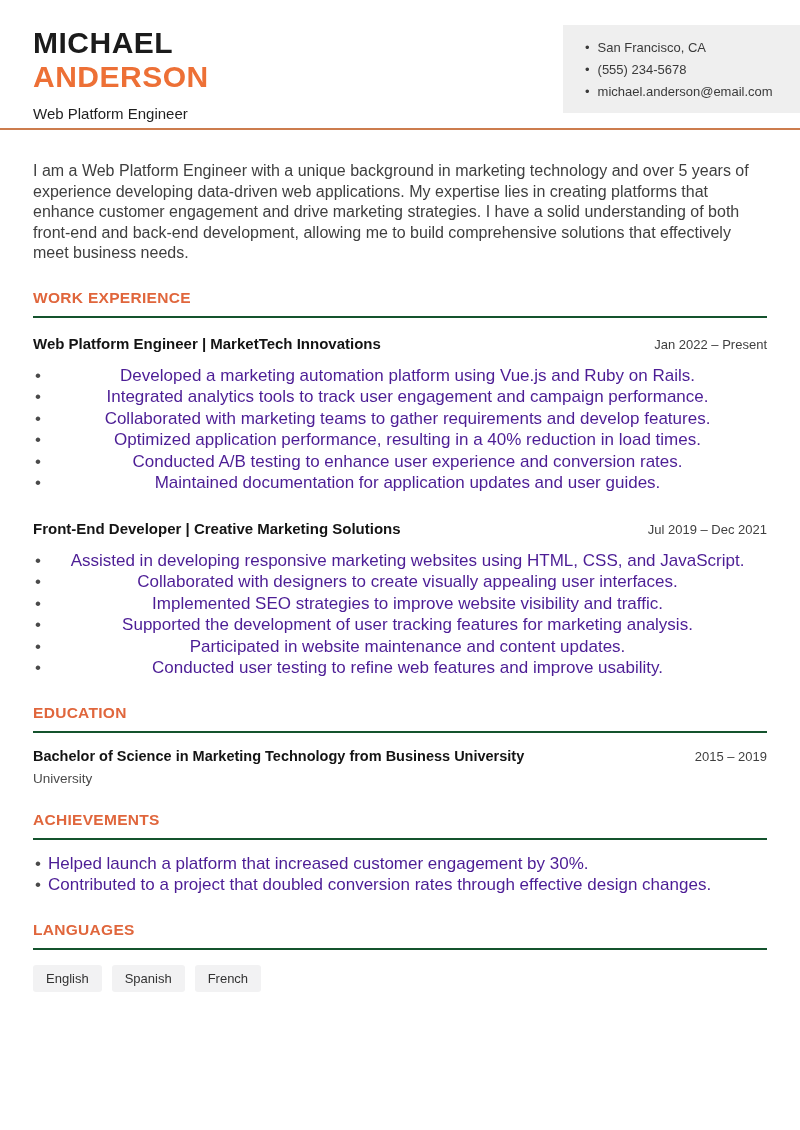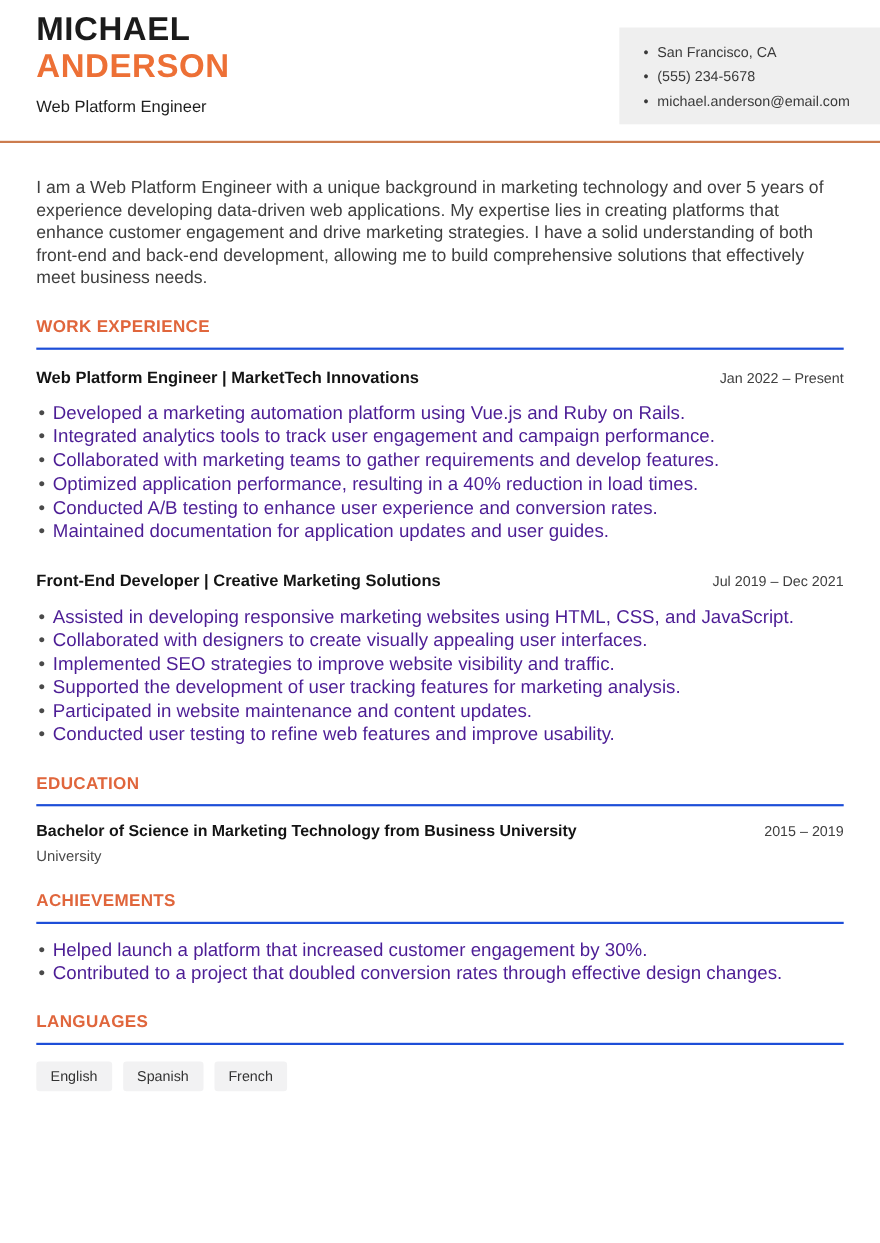--- a/index.html
+++ b/index.html
@@ -9,21 +9,21 @@
     height: 1130px;
     background: #ffffff;
     font-family: "Liberation Sans", sans-serif;
     color: #3c3c3c;
     overflow: hidden;
   }
   .page { position: relative; width: 800px; height: 1130px; }
 
   
   .header { position: relative; height: 130px; }
-  .name-block { padding: 10px 0 0 33px; }
+  .name-block { padding: 26px 0 0 33px; }
   .first-name {
     font-size: 30px; font-weight: 800; letter-spacing: .5px;
     color: #1b1b1b; line-height: 34px;
   }
   .last-name {
     font-size: 30px; font-weight: 800; letter-spacing: .5px;
     color: #ED7036; line-height: 34px;
   }
   .role { margin-top: 11px; font-size: 15px; color: #1f1f1f; }
   .contact-card {
@@ -45,25 +45,25 @@
     margin: 31px 33px 0;
     font-size: 16px; line-height: 20.5px; color: #3f3f3f;
   }
 
   
   .sec { margin: 25px 33px 0; }
   .sec-title {
     margin: 0; padding-bottom: 9px;
     font-size: 15.5px; font-weight: 700; letter-spacing: .3px;
     color: #E0663C;
-    border-bottom: 2px solid #1d4ed8;
+    border-bottom: 2px solid #14532d;
   }
 
   
-  .job { margin-top: 17px; }
+  .job { margin-top: 17px; text-align: center; }
   .job + .job { margin-top: 26px; }
   .entry-head { display: flex; justify-content: space-between; align-items: baseline; }
   .entry-head h3 { margin: 0; font-size: 15px; font-weight: 700; color: #141414; }
   .dates { font-size: 13px; color: #3f3f3f; white-space: nowrap; margin-left: 16px; }
 
   ul.bullets { list-style: none; margin: 13px 0 0; padding: 0; }
   ul.bullets li {
     position: relative; padding-left: 15px;
     font-size: 17px; line-height: 21.5px; color: #4c1d95;
   }

